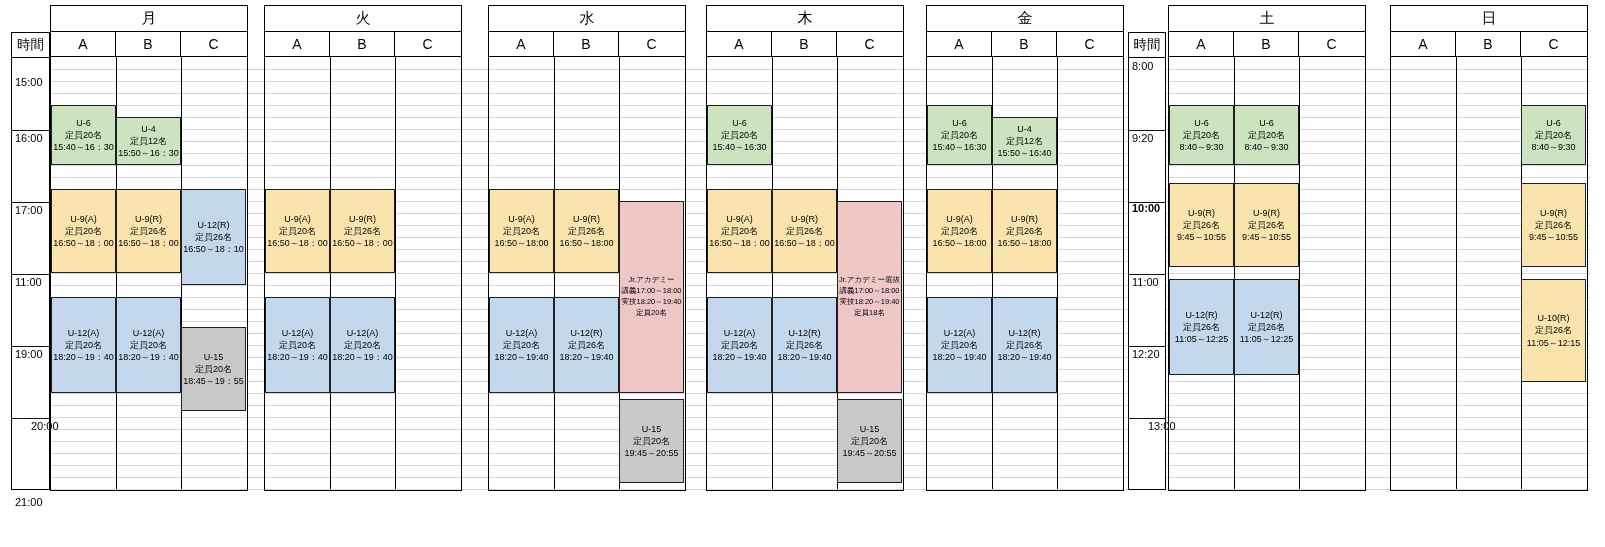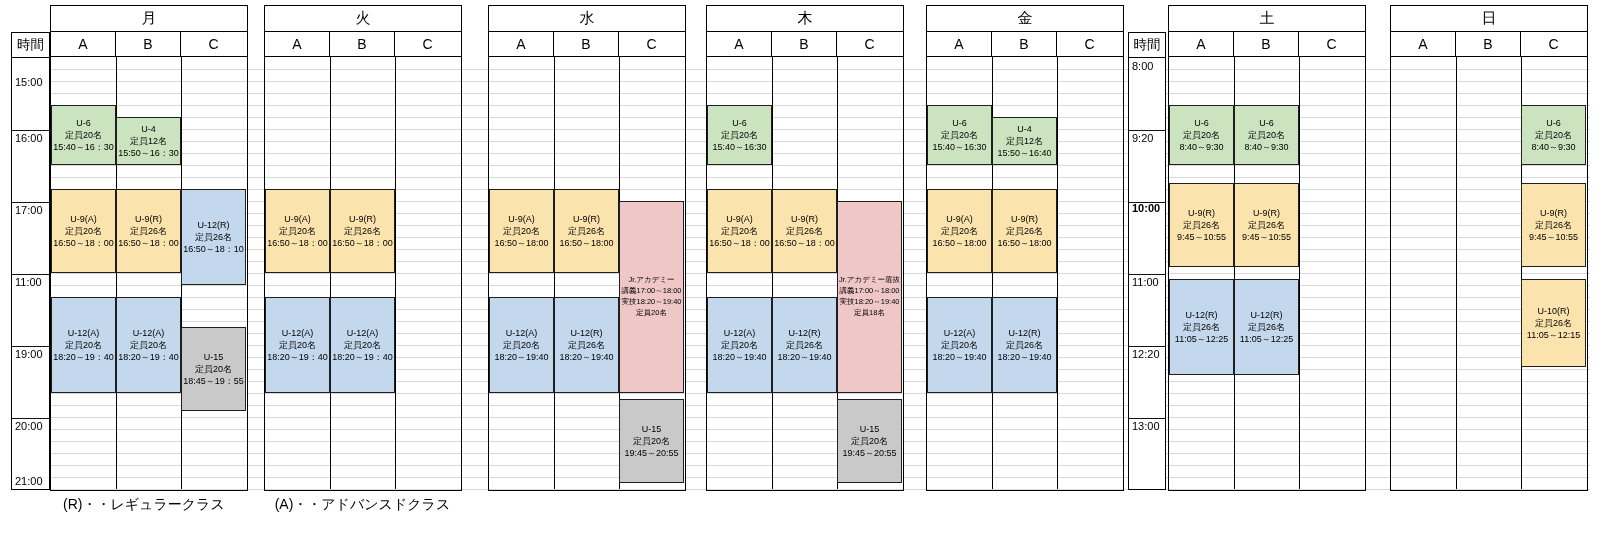--- a/index.html
+++ b/index.html
@@ -61,38 +61,38 @@
           <div class="hourline" style="top: 72px;"></div>
           <div class="hourline" style="top: 144px;"></div>
           <div class="hourline" style="top: 216px;"></div>
           <div class="hourline" style="top: 288px;"></div>
           <div class="hourline" style="top: 360px;"></div>
           <div class="hourlabel" style="top: 18px;">15:00</div>
           <div class="hourlabel" style="top: 74px;">16:00</div>
           <div class="hourlabel" style="top: 146px;">17:00</div>
           <div class="hourlabel" style="top: 218px;">11:00</div>
           <div class="hourlabel" style="top: 290px;">19:00</div>
-          <div class="hourlabel" style="top: 362px;">20:00</div>
-          <div class="hourlabel" style="top: 417px;">21:00</div>
+          <div class="hourlabel" style="top: 362px; margin-left: 16px;">20:00</div>
+          <div class="hourlabel" style="top: 438px;">21:00</div>
         </div>
       </div>
       <div class="timecol" style="left: 1128px; top: 32px; width: 38px; height: 458px;">
         <div class="timecol-header">時間</div>
         <div class="timecol-body">
           <div class="hourline" style="top: 72px;"></div>
           <div class="hourline" style="top: 144px;"></div>
           <div class="hourline" style="top: 216px;"></div>
           <div class="hourline" style="top: 288px;"></div>
           <div class="hourline" style="top: 360px;"></div>
           <div class="hourlabel" style="top: 2px;">8:00</div>
           <div class="hourlabel" style="top: 74px;">9:20</div>
           <div class="hourlabel" style="top: 144px; font-weight: bold;">10:00</div>
           <div class="hourlabel" style="top: 218px;">11:00</div>
           <div class="hourlabel" style="top: 290px;">12:20</div>
-          <div class="hourlabel" style="top: 362px;">13:00</div>
+          <div class="hourlabel" style="top: 362px; margin-left: 16px;">13:00</div>
         </div>
       </div>
       <div class="dayblock" style="left: 50px; width: 198px;">
         <div class="day-header">月</div>
         <div class="col-row">
           <div class="col-cell">A</div>
           <div class="col-cell">B</div>
           <div class="col-cell">C</div>
         </div>
         <div class="day-body">
@@ -360,25 +360,21 @@
           <div class="event" style="left: 130px; width: 65px; top: 48px; height: 60px; background: rgb(203, 227, 191);">
             <div class="eline">U-6</div>
             <div class="eline">定員20名</div>
             <div class="eline">8:40～9:30</div>
           </div>
           <div class="event" style="left: 130px; width: 65px; top: 126px; height: 84px; background: rgb(251, 227, 173);">
             <div class="eline">U-9(R)</div>
             <div class="eline">定員26名</div>
             <div class="eline">9:45～10:55</div>
           </div>
-          <div class="event" style="left: 130px; width: 65px; top: 222px; height: 88px; background: rgb(251, 227, 173);">
+          <div class="event" style="left: 130px; width: 65px; top: 222px; height: 103px; background: rgb(251, 227, 173);">
             <div class="eline">U-10(R)</div>
             <div class="eline">定員26名</div>
             <div class="eline">11:05～12:15</div>
           </div>
         </div>
       </div>
     </div>
-  <div class="legend">
-    <span>(R)・・レギュラークラス</span>
-    <span>(A)・・アドバンスドクラス</span>
-  </div>
 </div>
 
 </body></html>

